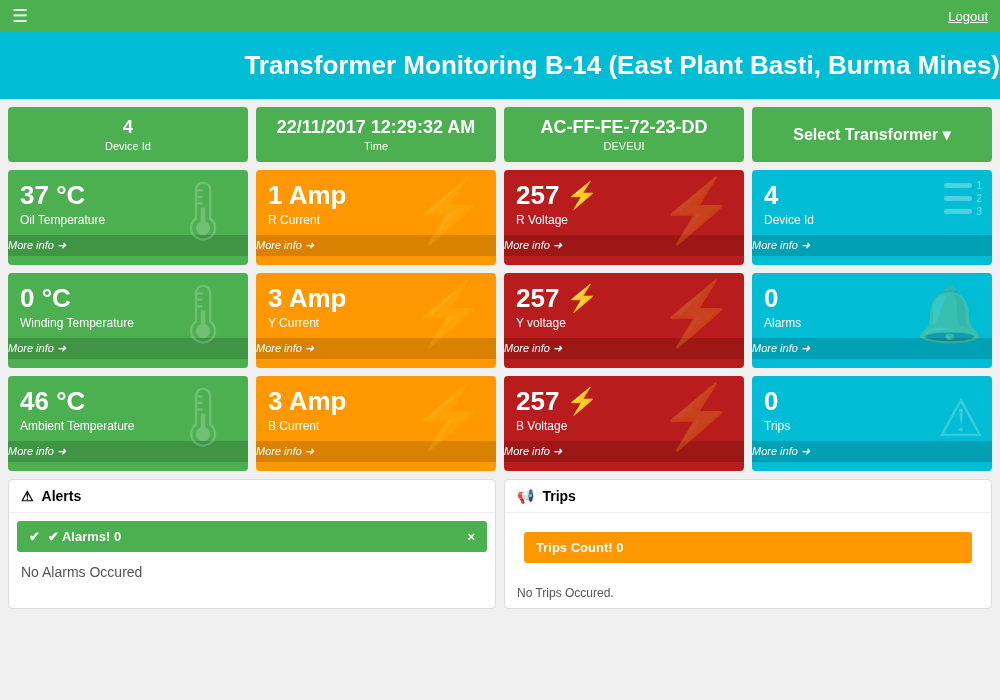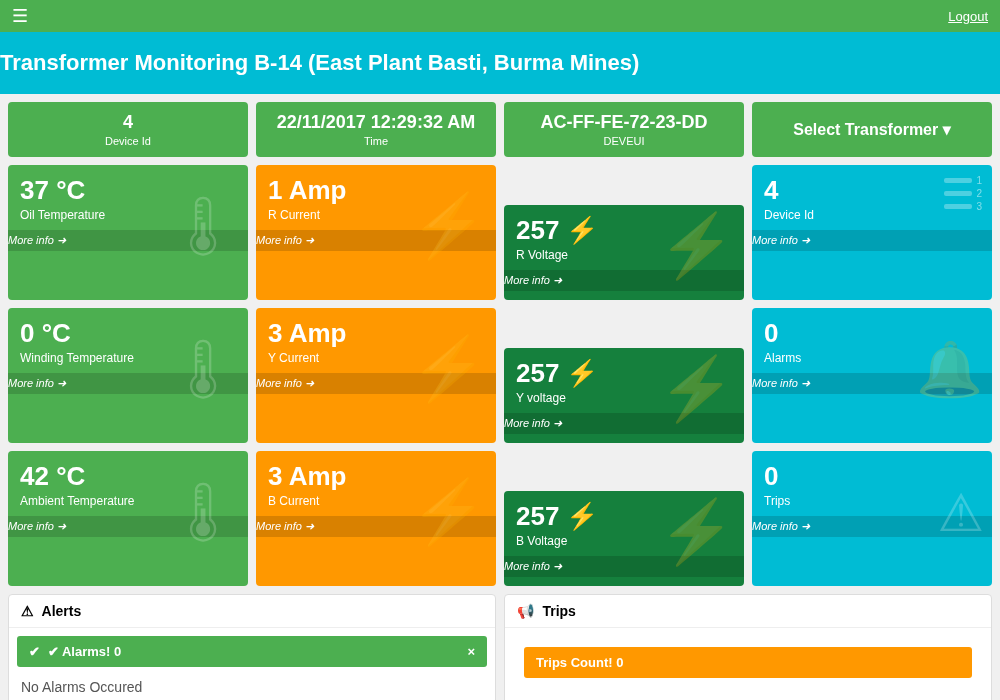--- a/index.html
+++ b/index.html
@@ -12,23 +12,23 @@
       display: flex;
       align-items: center;
       justify-content: space-between;
       padding: 0 12px;
     }
 
     
     .titlebar {
       background: #00BCD4;
       color: white;
-      text-align: left;
+      text-align: right;
       padding: 18px 0;
-      font-size: 22px;
+      font-size: 26px;
       font-weight: bold;
     }
 
     
     .info-row {
       display: grid;
       grid-template-columns: 1fr 1fr 1fr 1fr;
       gap: 8px;
       padding: 8px 8px 0 8px;
     }
@@ -82,21 +82,21 @@
       right: 8px;
       top: 50%;
       transform: translateY(-60%);
       font-size: 52px;
       opacity: 0.25;
     }
 
     
     .green-card { background: #4CAF50; }
     .orange-card { background: #FF9800; }
-    .red-card { background: #15803d; margin-top: 40px; }
+    .red-card { background: #b91c1c; }
     .cyan-card { background: #00BCD4; }
 
     
     .bottom-panels {
       display: grid;
       grid-template-columns: 1fr 1fr;
       gap: 8px;
       padding: 0 8px 8px 8px;
     }
     .panel {
@@ -217,21 +217,21 @@
     <div class="bg-icon" style="font-size:62px;opacity:0.22;position:absolute;right:8px;top:50%;transform:translateY(-60%);">⚡</div>
     <div class="m-more">More info ➜</div>
   </div>
     <div class="metric-card cyan-card">
     <div class="m-value">0</div>
     <div class="m-label">Alarms</div>
     <div class="bg-icon" style="font-size:54px;opacity:0.22;position:absolute;right:8px;top:50%;transform:translateY(-60%);">🔔</div>
     <div class="m-more">More info ➜</div>
   </div>
     <div class="metric-card green-card">
-    <div class="m-value">42 °C</div>
+    <div class="m-value">46 °C</div>
     <div class="m-label">Ambient Temperature</div>
     <div class="bg-icon" style="font-size:58px;opacity:0.2;position:absolute;right:8px;top:50%;transform:translateY(-60%);">🌡</div>
     <div class="m-more">More info ➜</div>
   </div>
     <div class="metric-card orange-card">
     <div class="m-value">3 Amp</div>
     <div class="m-label">B Current</div>
     <div class="bg-icon" style="font-size:62px;opacity:0.22;position:absolute;right:8px;top:50%;transform:translateY(-60%);">⚡</div>
     <div class="m-more">More info ➜</div>
   </div>

